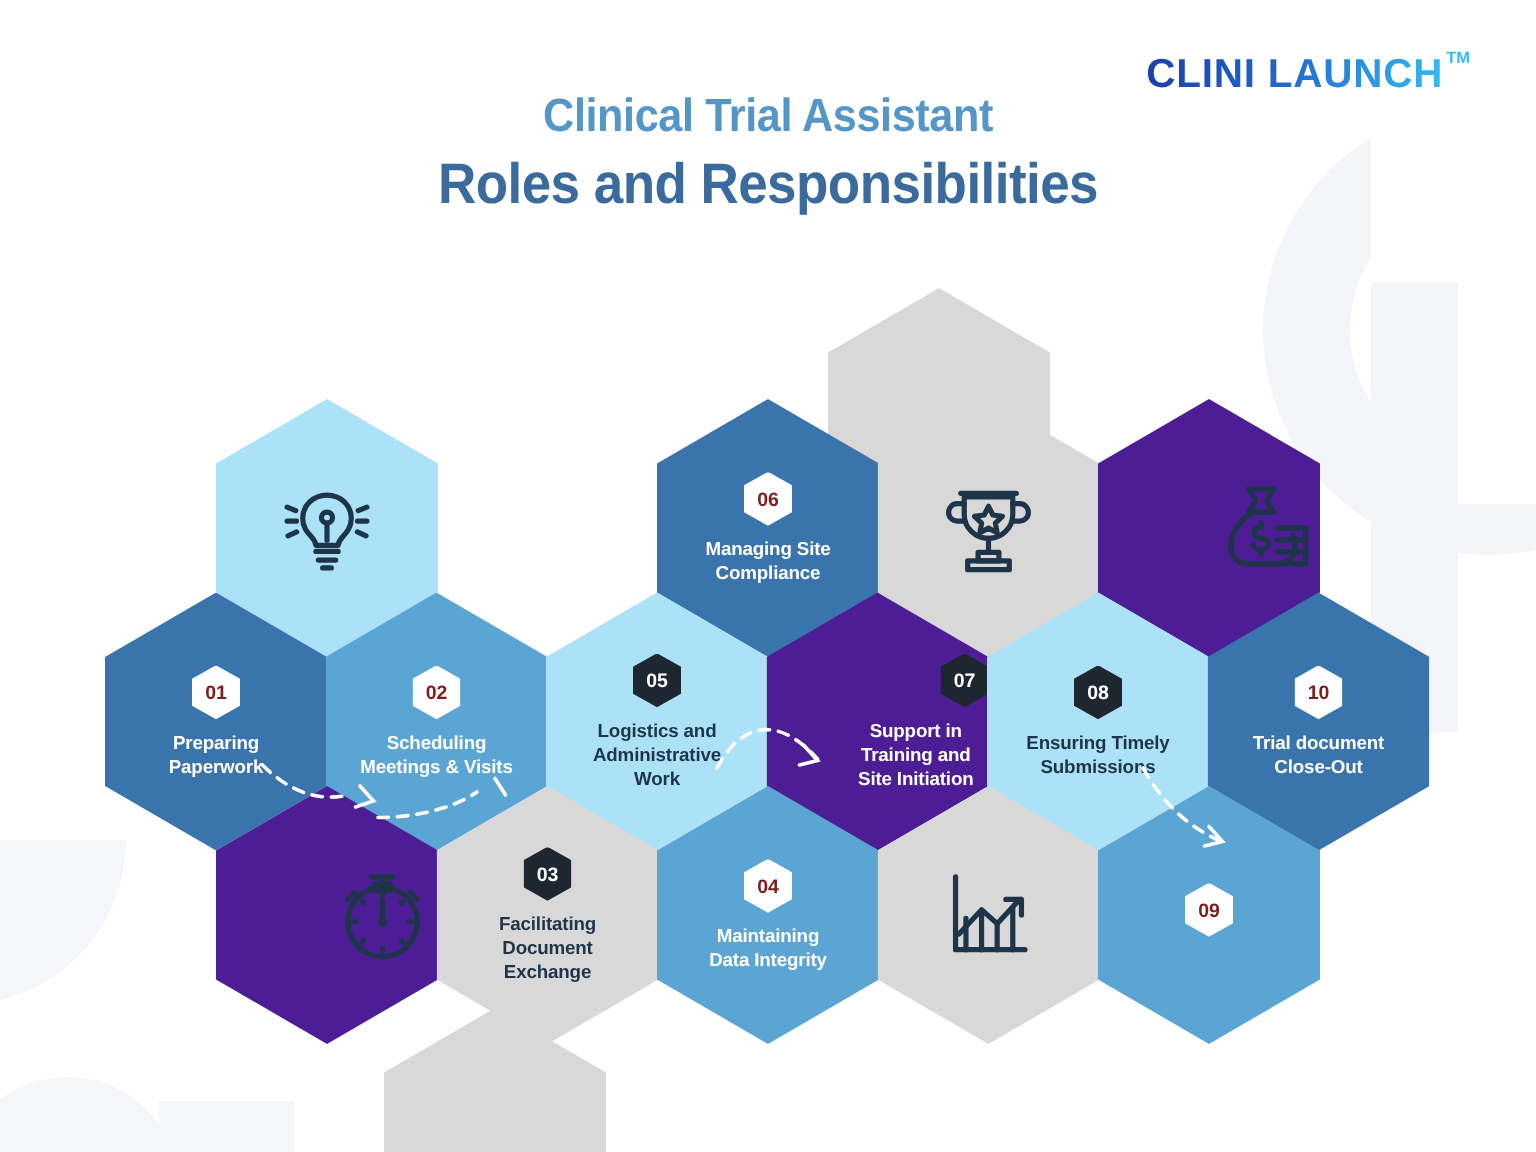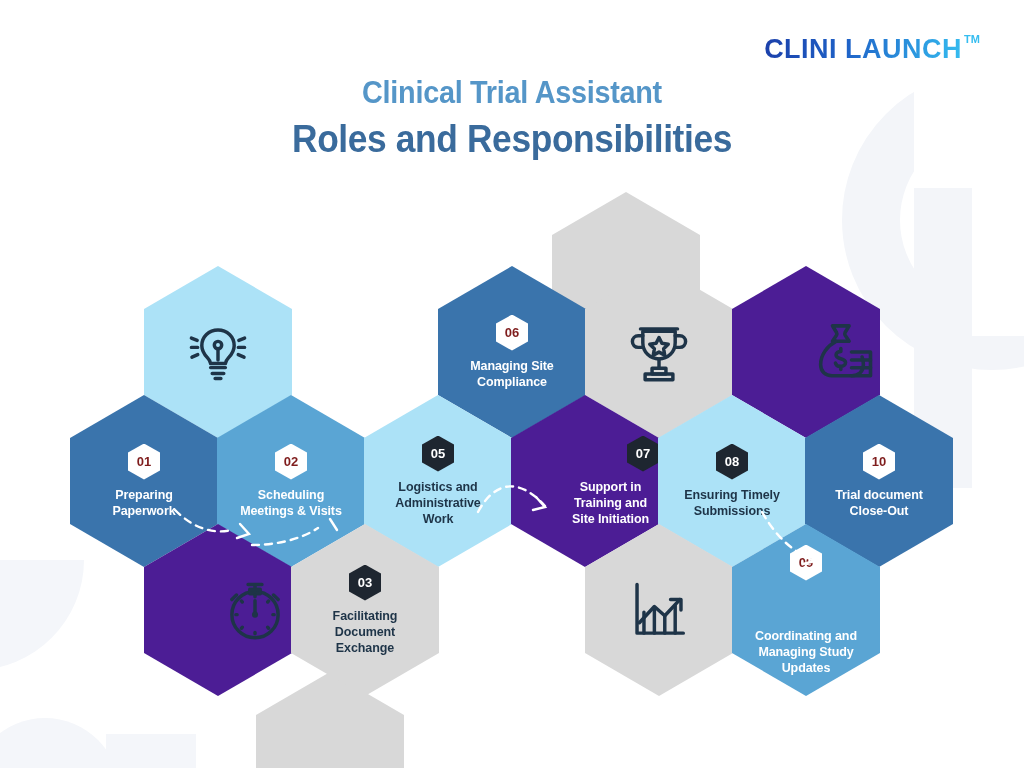--- a/index.html
+++ b/index.html
@@ -48,21 +48,21 @@
     -webkit-background-clip:text; background-clip:text;
     -webkit-text-fill-color:transparent; color:#1f63c8;
     line-height:1;
   }
   .logo-tm {
     font-size:11px; font-weight:bold; color:#35bdf0;
     margin-left:2px; margin-top:-3px;
   }
 
   
-  .head { position:absolute; top:76px; left:0; width:1024px; text-align:center; }
+  .head { position:absolute; top:60px; left:0; width:1024px; text-align:center; }
   .head h2 {
     font-size:31px; font-weight:bold; color:#5596c8;
     letter-spacing:-.3px; line-height:1.1;
     transform:scaleX(.93); transform-origin:center;
   }
   .head h1 {
     font-size:38px; font-weight:bold; color:#3a6b9c;
     letter-spacing:-.4px; line-height:1.15; margin-top:8px;
     transform:scaleX(.93); transform-origin:center;
   }
@@ -229,37 +229,39 @@
     </span>
   </div>
 
   <div class="hex grey" style="left:291px; top:524px;">
     <span class="badge black">03</span>
     <span class="hex-label" style="white-space:pre-line;">Facilitating
 Document
 Exchange</span>
   </div>
 
+  <div class="hex mid" style="left:438px; top:524px;">
+    <span class="badge white">04</span>
+    <span class="hex-label" style="white-space:pre-line;">Maintaining
+Data Integrity</span>
+  </div>
 
   <div class="hex grey" style="left:585px; top:524px;">
     <span class="hex-icon">
       <svg width="74" height="74" viewBox="0 0 64 64" fill="none" stroke="#1e3448" stroke-width="3" stroke-linecap="round" stroke-linejoin="round">
         <path d="M13 10v42h40"></path>
         <path d="M19 52V34M28 52V30M37 52V37M46 52V28"></path>
         <path d="M15 43l13-14 9 8 13-14"></path>
         <path d="M42 23h9v9"></path>
       </svg>
     </span>
   </div>
 
   <div class="hex mid" style="left:732px; top:524px;gap:40px;">
     <span class="badge white">09</span>
-    <span class="hex-label" style="white-space:pre-line;">Coordinating and
-Managing Study
-Updates</span>
   </div>
 
   <svg class="dash" width="1024" height="768">
     <g fill="none" stroke="#ffffff" stroke-width="2.4" stroke-linecap="round" stroke-dasharray="7 6">
       <path d="M175 510 C195 530 215 534 232 530"></path>
       <path d="M252 545 C275 545 300 540 318 528"></path>
       <path d="M478 512 C495 480 520 478 545 506"></path>
       <path d="M762 512 C778 540 795 552 812 560"></path>
     </g>
     <g fill="none" stroke="#ffffff" stroke-width="2.4" stroke-linecap="round">

